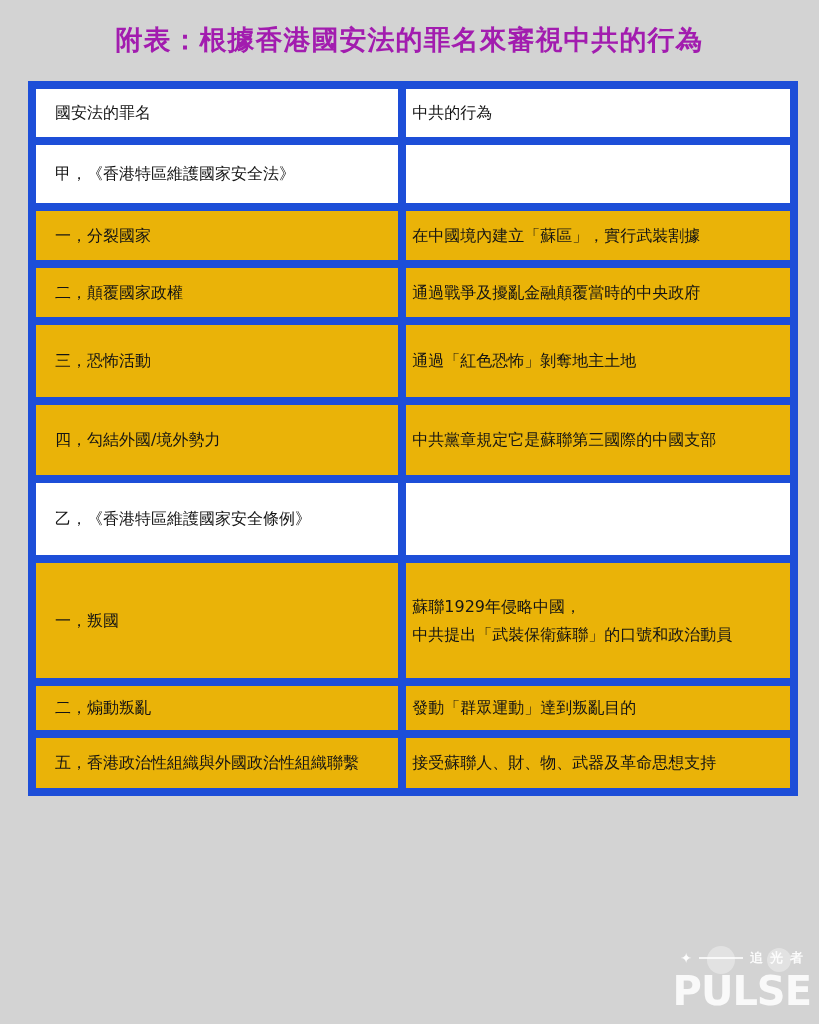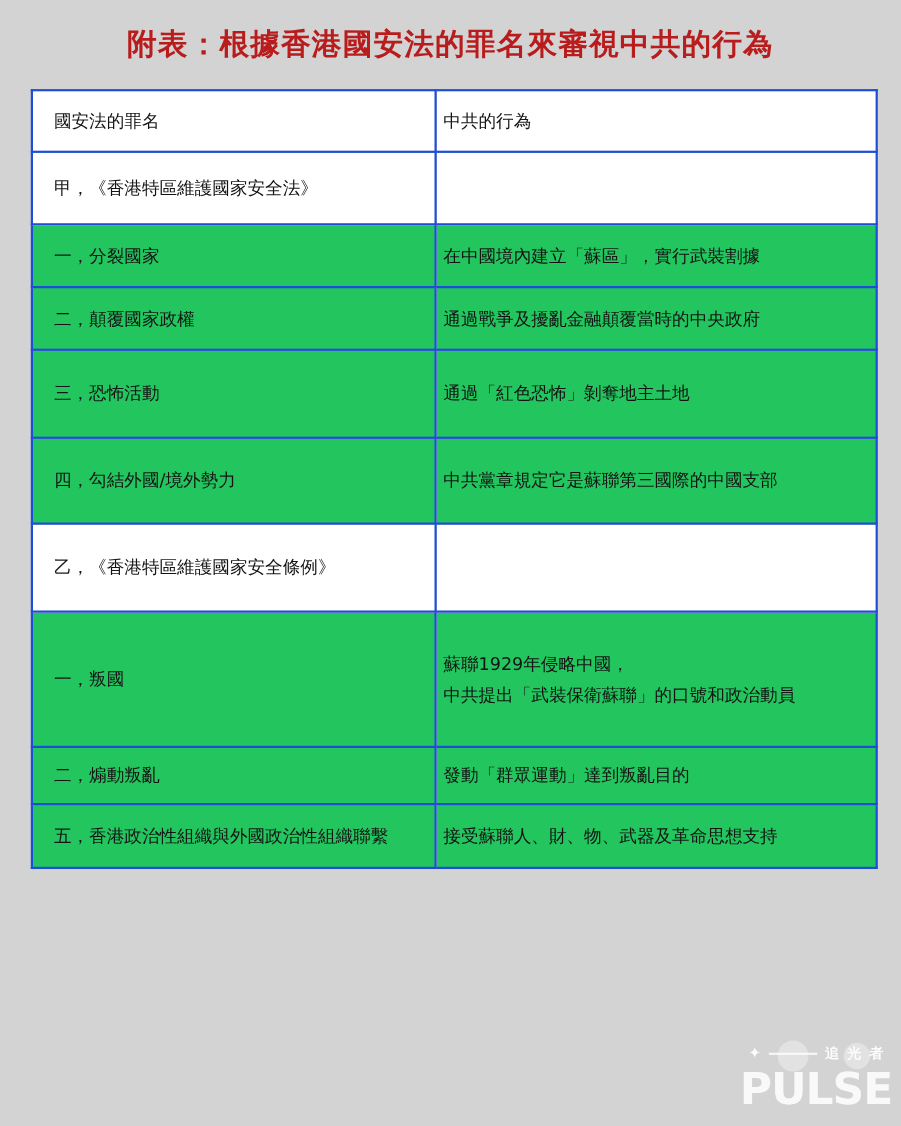--- a/index.html
+++ b/index.html
@@ -8,45 +8,45 @@
     background:#d3d3d3;
     font-family:"DejaVu Sans","Liberation Sans",sans-serif;
     position:relative;overflow:hidden;
     color:#121212;
   }
   .page-title{
     text-align:center;
     font-size:27px;
     font-weight:700;
     letter-spacing:1px;
-    color:#b91c1c;
+    color:#a21caf;
     padding-top:22px;
     height:56px;
     box-sizing:border-box;
   }
   table.law-table{
     position:absolute;
     left:28px;top:81px;
     width:770px;
     border-collapse:collapse;
     table-layout:fixed;
   }
   .law-table td{
-    border:2px solid #1d4ed8;
+    border:8px solid #1d4ed8;
     font-size:16px;
     line-height:1.7;
     color:#141414;
     vertical-align:middle;
     white-space:pre-wrap;
     overflow:hidden;
   }
   .law-table td.c1{width:44.4%;padding:4px 5px 4px 19px;}
   .law-table td.c2{padding:4px 8px 4px 6px;}
   tr.row-white{background:#ffffff;}
-  tr.row-gray{background:#22c55e;}
+  tr.row-gray{background:#eab308;}
   .law-table tr:nth-child(1){height:56px;}
   .law-table tr:nth-child(2){height:66px;}
   .law-table tr:nth-child(3){height:57px;}
   .law-table tr:nth-child(4){height:57px;}
   .law-table tr:nth-child(5){height:80px;}
   .law-table tr:nth-child(6){height:78px;}
   .law-table tr:nth-child(7){height:80px;}
   .law-table tr:nth-child(8){height:123px;}
   .law-table tr:nth-child(9){height:52px;}
   .law-table tr:nth-child(10){height:58px;}

